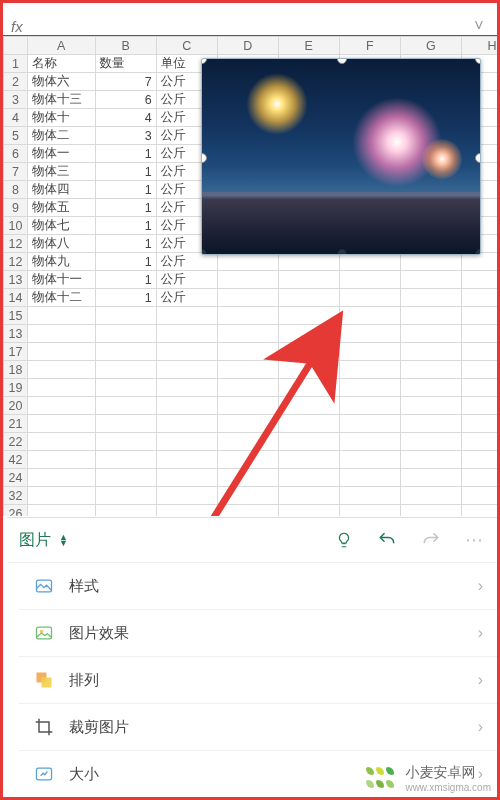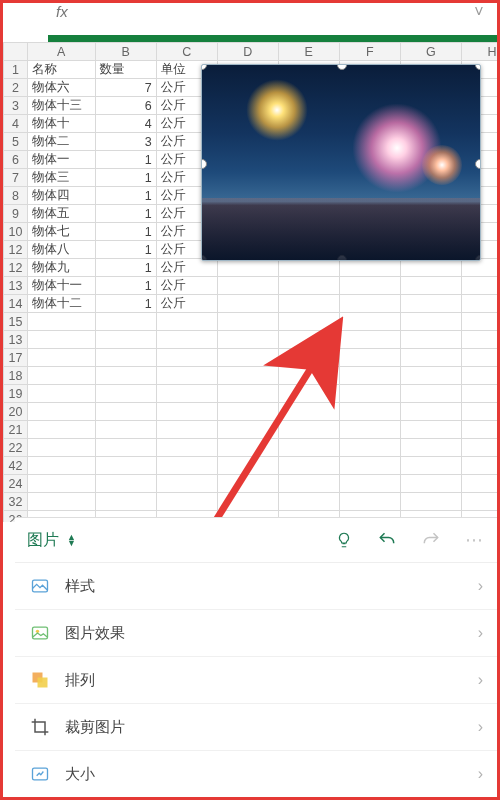--- a/index.html
+++ b/index.html
@@ -1,18 +1,18 @@
 <!DOCTYPE html>
 <html><head>
 <meta charset="utf-8">
 <style>
   html,body{margin:0;padding:0;font-family:"Segoe UI","Microsoft YaHei",sans-serif;background:#f5f5f5;color:#444;}
   .frame{width:500px;height:800px;border:3px solid #e53935;box-sizing:border-box;background:#fff;position:relative;overflow:hidden;}
   
-  .fx-bar{height:32px;border-bottom:7px solid #15803d;display:flex;align-items:flex-start;padding:0 8px;margin-left:45px;}
+  .fx-bar{height:32px;border-bottom:1px solid #15803d;display:flex;align-items:flex-end;padding:0 8px;}
   .fx-label{font-style:italic;color:#777;font-size:15px;width:26px;}
   .fx-input{flex:1;height:22px;border:none;outline:none;font-size:13px;}
   .fx-exp{width:20px;text-align:center;color:#999;}
   
   .grid-wrap{position:relative;height:480px;overflow:hidden;background:#fff;}
   table.sheet{border-collapse:collapse;table-layout:fixed;width:520px;font-size:12.5px;}
   table.sheet th, table.sheet td{border:1px solid #d9d9d9;height:18px;padding:0 4px;box-sizing:border-box;overflow:hidden;white-space:nowrap;}
   table.sheet th{background:#f3f3f3;font-weight:normal;color:#666;text-align:center;}
   th.rowh{width:22px;background:#f3f3f3;text-align:center;}
   col.crow{width:22px;}
@@ -38,27 +38,27 @@
        background:radial-gradient(circle,#fff 0%, #ffe27a 15%, rgba(255,190,60,0.7) 40%, rgba(255,190,60,0) 70%);}
   .fw3{left:220px;top:80px;width:40px;height:40px;
        background:radial-gradient(circle,#fff 0%, #ffc0a0 20%, rgba(255,150,90,0.6) 45%, rgba(255,150,90,0) 75%);}
   .handle{position:absolute;width:8px;height:8px;background:#fff;border:1px solid #888;border-radius:50%;}
   .h-tl{left:-5px;top:-5px;} .h-tm{left:50%;top:-5px;margin-left:-4px;} .h-tr{right:-5px;top:-5px;}
   .h-ml{left:-5px;top:50%;margin-top:-4px;} .h-mr{right:-5px;top:50%;margin-top:-4px;}
   .h-bl{left:-5px;bottom:-5px;} .h-bm{left:50%;bottom:-5px;margin-left:-4px;} .h-br{right:-5px;bottom:-5px;}
   
   .arrow-svg{position:absolute;left:0;top:0;pointer-events:none;}
   
-  .panel{position:absolute;left:12px;right:0;bottom:0;background:#fff;border-top:1px solid #ddd;}
+  .panel{position:absolute;left:4px;right:0;bottom:0;background:#fff;border-top:1px solid #ddd;}
   .panel-head{display:flex;align-items:center;height:44px;padding:0 12px;border-bottom:1px solid #eee;}
   .panel-title{color:#1f7a54;font-size:16px;display:flex;align-items:center;gap:8px;}
   .chev-ud{display:inline-flex;flex-direction:column;line-height:6px;font-size:9px;color:#1f7a54;}
   .panel-right{margin-left:auto;display:flex;align-items:center;gap:24px;color:#1f7a54;font-size:18px;}
   .panel-right .dis{color:#c4c4c4;}
-  .opt{display:flex;align-items:center;height:46px;padding:0 14px;border-bottom:1px solid #f0f0f0;font-size:15px;color:#444;}
+  .opt{display:flex;align-items:center;height:46px;padding:0 14px;border-bottom:1px solid #f0f0f0;font-size:15px;color:#444;margin-left:12px;}
   .opt:last-child{border-bottom:none;text-align:right;}
   .opt .ico{width:22px;height:22px;margin-right:14px;display:flex;align-items:center;justify-content:center;}
   .opt .chev{margin-left:auto;color:#b3b3b3;font-size:16px;}
   
   svg{display:block;}
   
   .wm{position:absolute;right:6px;bottom:4px;font-size:13px;color:#888;display:flex;align-items:center;gap:6px;}
   .wm .leaf{width:34px;height:26px;display:flex;flex-wrap:wrap;}
   .wm .leaf span{width:8px;height:8px;border-radius:2px 6px 2px 6px;margin:1px;}
 </style>
@@ -494,14 +494,28 @@
         <svg width="20" height="20" viewBox="0 0 24 24" fill="none" stroke="#5aa2d8" stroke-width="1.6">
             <rect x="3" y="5" width="18" height="14" rx="2"></rect>
             <path d="M8 14l3-3 2 2 3-4"></path>
           </svg>
       </span>
       <span>大小</span>
       <span class="chev">›</span>
     </div>
   </div>
 
+  <div class="wm">
+    <div class="leaf">
+      <span style="background:#8bc34a"></span>
+        <span style="background:#cddc39"></span>
+        <span style="background:#4caf50"></span>
+      <span style="background:#aed581"></span>
+        <span style="background:#7cb342"></span>
+        <span style="background:#9ccc65"></span>
+    </div>
+    <div>
+      <div style="font-size:14px;color:#666;">小麦安卓网</div>
+      <div style="font-size:10px;color:#aaa;">www.xmsigma.com</div>
+    </div>
+  </div>
 
 </div>
 
 </body></html>

